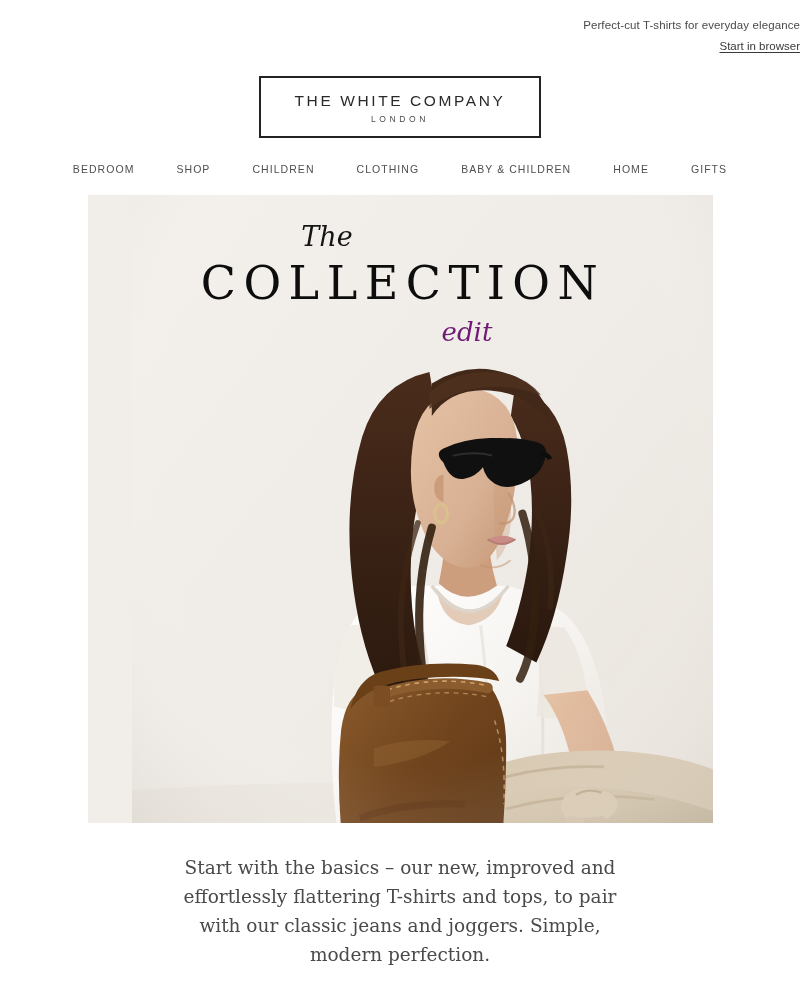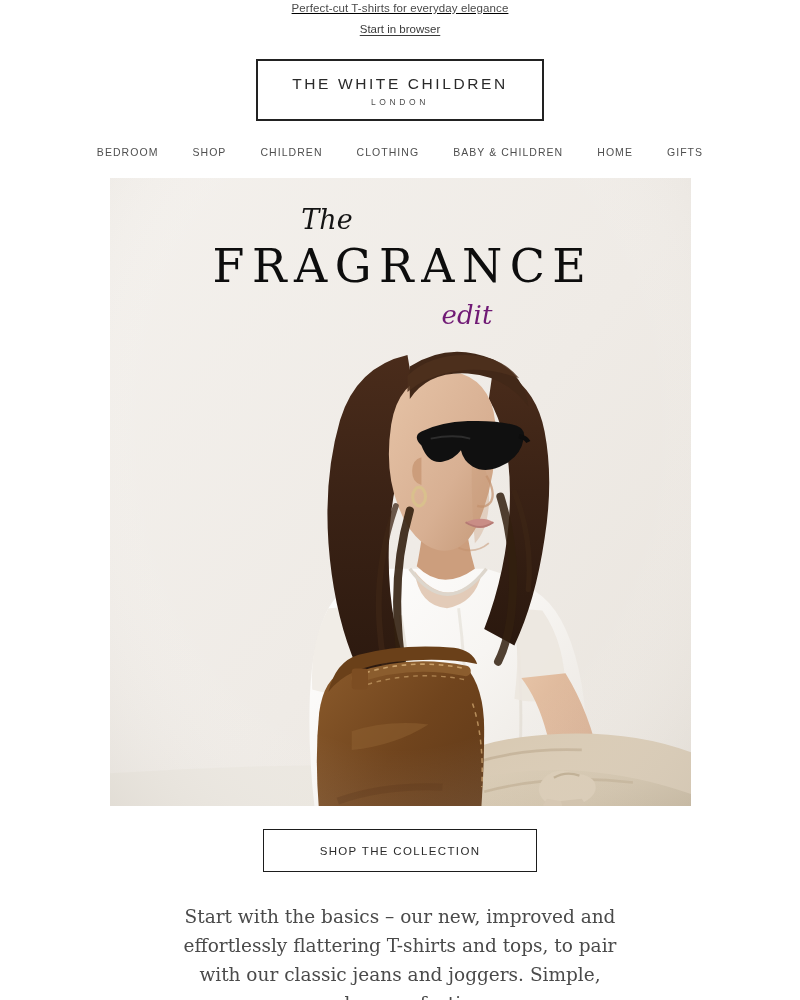--- a/index.html
+++ b/index.html
@@ -17,23 +17,22 @@
 
   .email {
     width: 800px;
     margin: 0 auto;
     background: #ffffff;
     position: relative;
   }
 
   
   .preheader {
-    padding-top: 1px;
-    text-align: center;
-    text-decoration: underline;
+    padding-top: 18px;
+    text-align: right;
   }
   .preheader-text {
     font-size: 11.5px;
     color: #4a4a4a;
     letter-spacing: .1px;
     line-height: 15px;
   }
   .browser-link {
     display: inline-block;
     margin-top: 7px;
@@ -71,40 +70,41 @@
     margin-top: 4px;
     line-height: 11px;
   }
 
   
   .nav {
     margin-top: 24px;
     display: flex;
     justify-content: center;
     align-items: center;
-    gap: 8px;
+    gap: 16px;
   }
   .nav-item {
     font-size: 10.5px;
     letter-spacing: 1.05px;
     color: #4f4f4f;
     padding: 0 13px;
     cursor: pointer;
     white-space: nowrap;
     line-height: 14px;
   }
 
   
   .hero {
     position: relative;
     width: 581px;
     height: 628px;
     margin: 19px auto 0 auto;
     overflow: hidden;
     background: #f1eeea;
+    padding-left: 44px;
   }
   .hero svg { display:block; width:100%; height:100%; }
 
   .hero-type {
     position: absolute;
     left: 0; right: 0; top: 26px;
     text-align: center;
     pointer-events: none;
   }
   .hero-the {
@@ -165,21 +165,21 @@
 
 <div class="email">
 
   <div class="preheader">
     <div class="preheader-text">Perfect-cut T-shirts for everyday elegance</div>
     <a class="browser-link">Start in browser</a>
   </div>
 
   <div class="logo-wrap">
     <div class="logo-box">
-      <div class="logo-main">THE WHITE CHILDREN</div>
+      <div class="logo-main">THE WHITE COMPANY</div>
       <div class="logo-sub">LONDON</div>
     </div>
   </div>
 
   <div class="nav">
     <div class="nav-item">BEDROOM</div>
     <div class="nav-item">SHOP</div>
     <div class="nav-item">CHILDREN</div>
     <div class="nav-item">CLOTHING</div>
     <div class="nav-item">BABY &amp; CHILDREN</div>
@@ -411,24 +411,21 @@
                  q-18 -8 -22 -24
                  q-4 -16 2 -28 Z" fill="url(#skinGrad)"></path>
         <path d="M186 618 q14 10 30 8" stroke="#c89874" stroke-width="1.6" fill="none" opacity="0.6"></path>
       </g>
 
       <rect x="0" y="0" width="500" height="628" fill="url(#vig)"></rect>
     </svg>
 
     <div class="hero-type">
       <div class="hero-the">The</div>
-      <div class="hero-essentials">FRAGRANCE</div>
+      <div class="hero-essentials">COLLECTION</div>
       <div class="hero-edit">edit</div>
     </div>
   </div>
 
-  <div class="cta-wrap">
-    <div class="cta">SHOP THE COLLECTION</div>
-  </div>
 
   <div class="body-copy">Start with the basics – our new, improved and effortlessly flattering T-shirts and tops, to pair with our classic jeans and joggers. Simple, modern perfection.</div>
 
 </div>
 
 </body></html>

